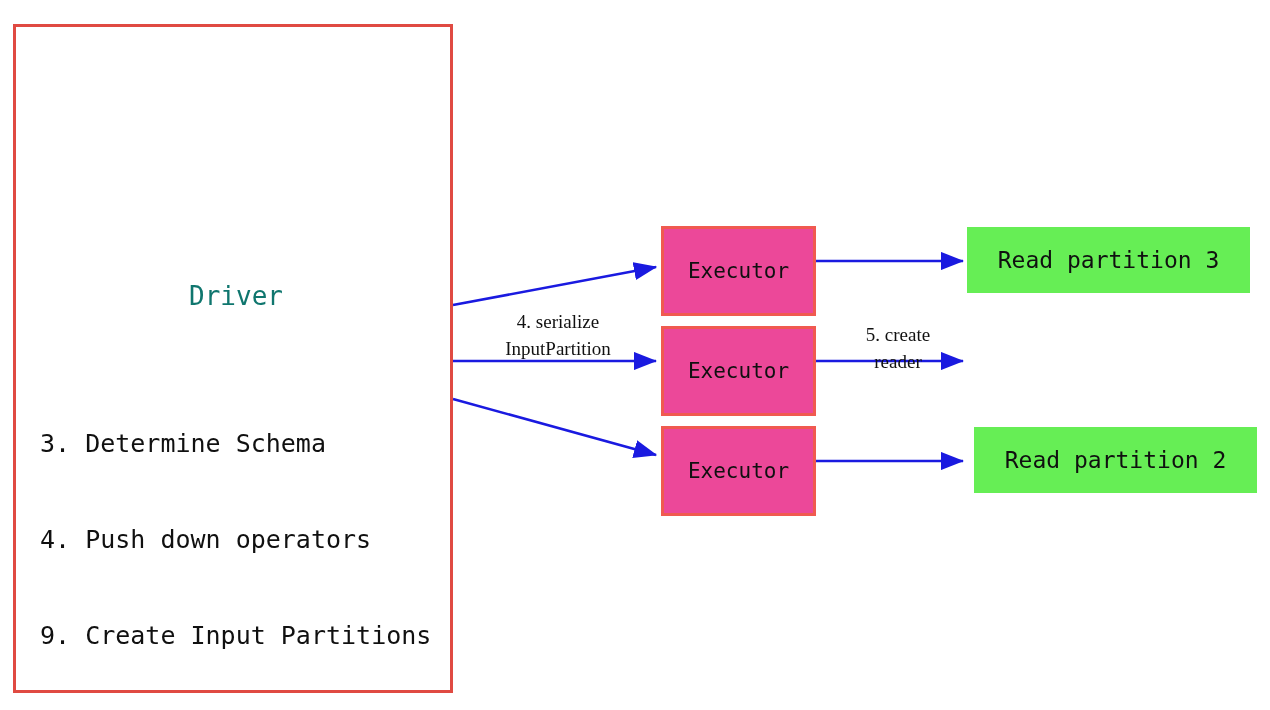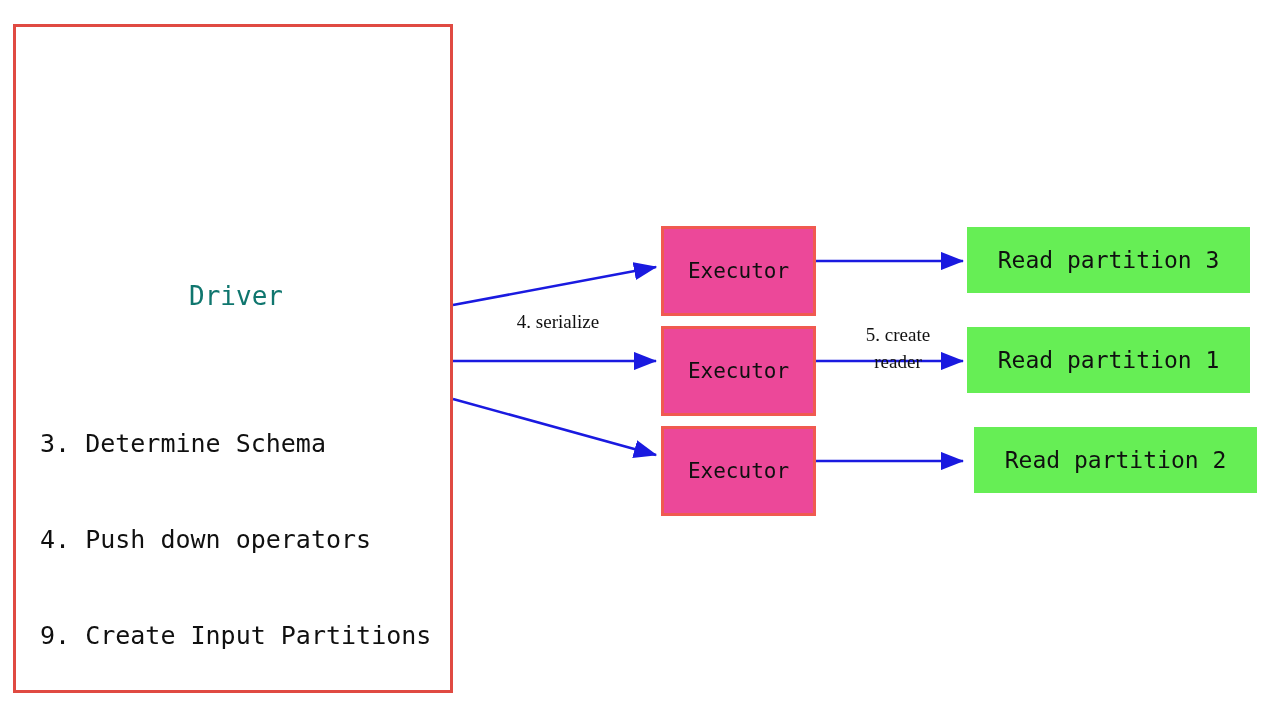--- a/index.html
+++ b/index.html
@@ -161,29 +161,27 @@
   <div class="executor-box" id="executor-1">
     <span class="executor-label">Executor</span>
   </div>
   <div class="executor-box" id="executor-2">
     <span class="executor-label">Executor</span>
   </div>
 
   <div class="partition-box" id="partition-0">
     <span class="partition-label">Read partition 3</span>
   </div>
-  <div class="partition-box" id="partition-1">
-    <span class="partition-label">Read partition 1</span>
-  </div>
   <div class="partition-box" id="partition-2">
     <span class="partition-label">Read partition 2</span>
   </div>
 
   <div class="edge-label" id="edge-label-serialize">
     <div>4. serialize</div>
+    <div>InputPartition</div>
   </div>
 
   <div class="edge-label" id="edge-label-create-reader">
     <div>5. create</div>
     <div>reader</div>
   </div>
 
 </div>
 
 </body></html>

